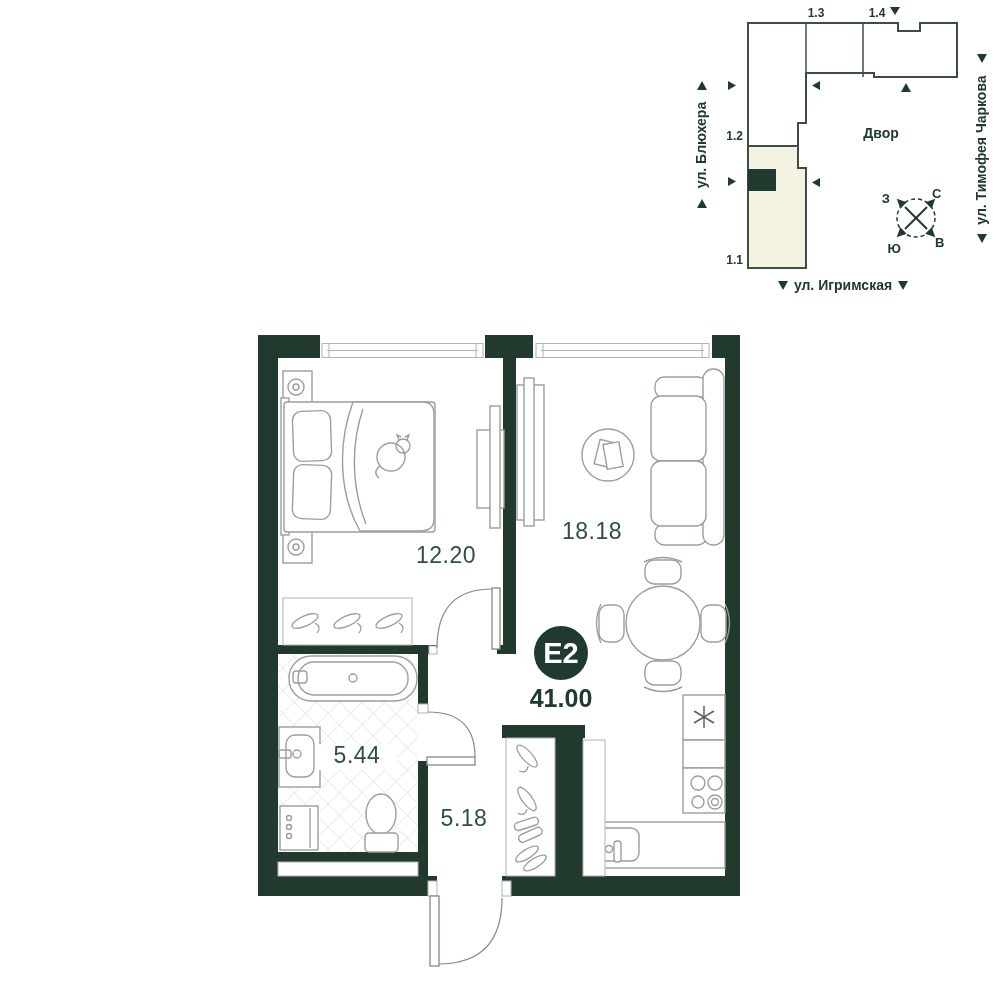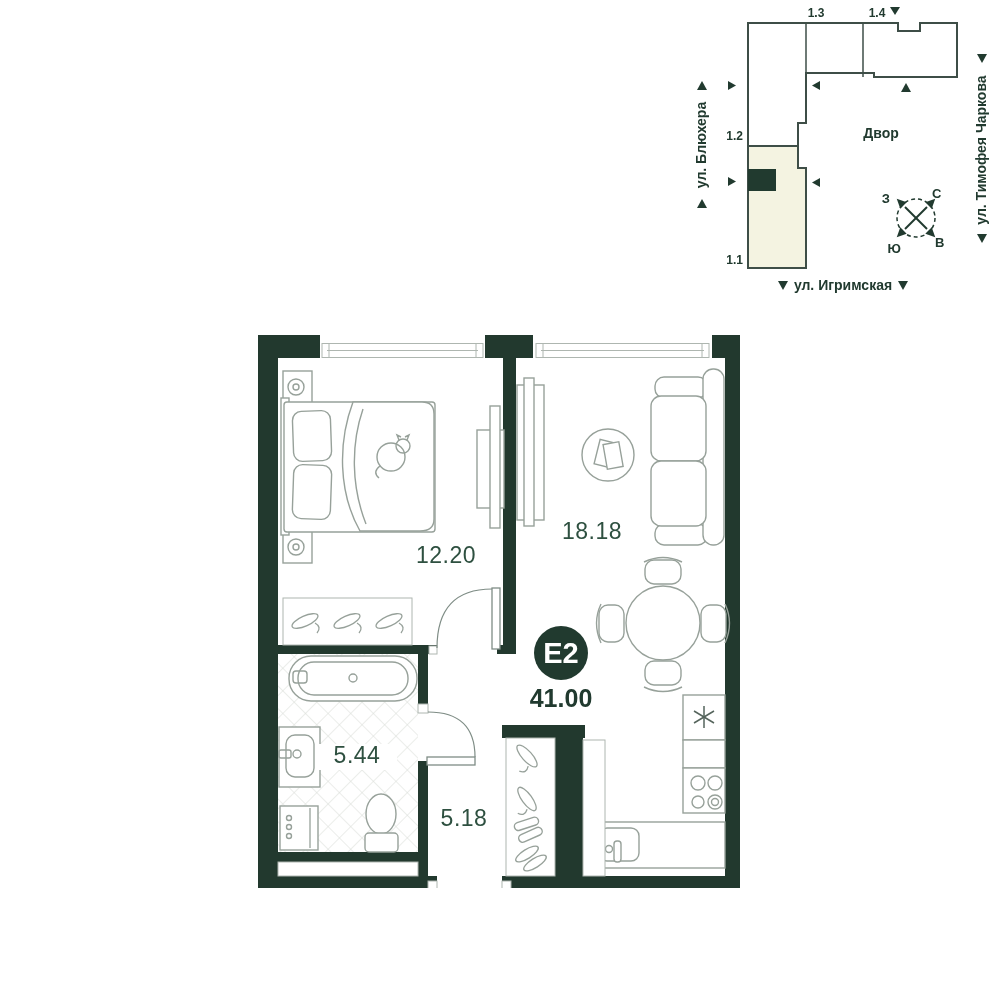--- a/index.html
+++ b/index.html
@@ -1,16 +1,16 @@
 <!DOCTYPE html>
 <html><head>
 <meta charset="utf-8">
 <style>
   html,body{margin:0;padding:0;background:#ffffff;}
-  .page{position:relative;width:1000px;height:888px;background:#ffffff;overflow:hidden;
+  .page{position:relative;width:1000px;height:1000px;background:#ffffff;overflow:hidden;
         font-family:"Liberation Sans",sans-serif;}
   svg text{font-family:"Liberation Sans",sans-serif;}
   .wall{fill:#22392E;}
   .furn{fill:#ffffff;stroke:#97A19A;stroke-width:1.4;}
   .furnl{fill:none;stroke:#97A19A;stroke-width:1.4;}
   .thin{fill:#ffffff;stroke:#AEB6B0;stroke-width:1;}
   .door{fill:#ffffff;stroke:#7F8D86;stroke-width:1.3;}
   .doorarc{fill:none;stroke:#7F8D86;stroke-width:1.2;}
   .area-lbl{fill:#2E5040;font-size:23px;letter-spacing:0.5px;}
   .site-ln{fill:#ffffff;stroke:#3E4E47;stroke-width:2;}

